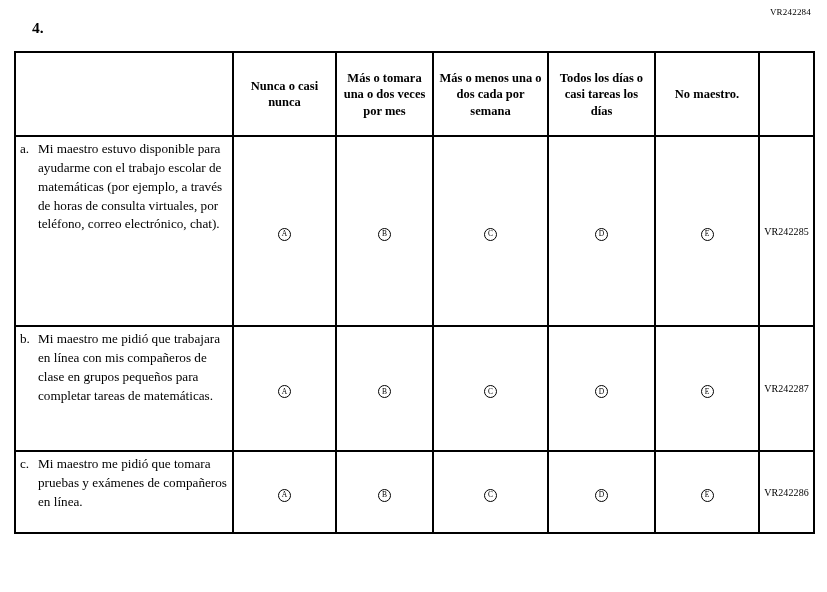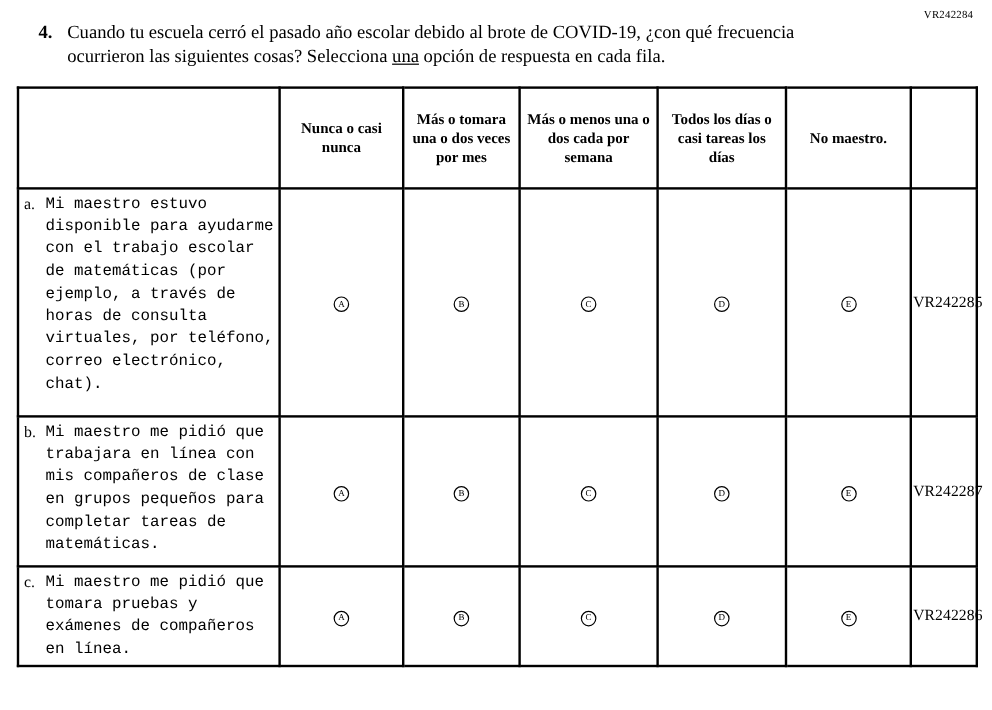--- a/index.html
+++ b/index.html
@@ -48,49 +48,48 @@
   tbody tr.row-a { height: 190px; }
   tbody tr.row-b { height: 125px; }
   tbody tr.row-c { height: 82px; }
   td.item {
     vertical-align: top;
     padding: 3px 4px 3px 4px;
     font-size: 13.2px; line-height: 1.42;
   }
   .item-inner { display: flex; }
   .item-letter { width: 18px; flex: none; }
-  .item-text { flex: 1; font-family: Liberation Mono, monospace; }
+  .item-text { flex: 1; }
   td.opt {
     text-align: center; vertical-align: middle;
   }
   .bubble {
     display: inline-flex;
     width: 13px; height: 13px;
     border: 1px solid #000; border-radius: 50%;
     align-items: center; justify-content: center;
     font-size: 7.5px; line-height: 1;
     cursor: pointer;
     background: #fff;
   }
   td.code {
-    font-size: 13px; text-align: center; vertical-align: middle;
+    font-size: 10px; text-align: center; vertical-align: middle;
     padding: 0 1px;
     letter-spacing: 0.1px;
   }
 </style>
 </head>
 <body>
 
 <div>
 
   <div class="top-code">VR242284</div>
 
   <div class="question">
     <div class="qnum">4.</div>
-    <div class="qtext"><span>Cuando tu escuela cerró el pasado año escolar debido al brote de COVID-19, ¿con qué frecuencia ocurrieron las siguientes cosas? Selecciona </span><span class="u">una</span><span> opción de respuesta en cada fila.</span></div>
   </div>
 
   <table class="survey">
     <colgroup>
       <col style="width:218px">
         <col style="width:103px">
         <col style="width:97px">
         <col style="width:115px">
         <col style="width:107px">
         <col style="width:104px">

